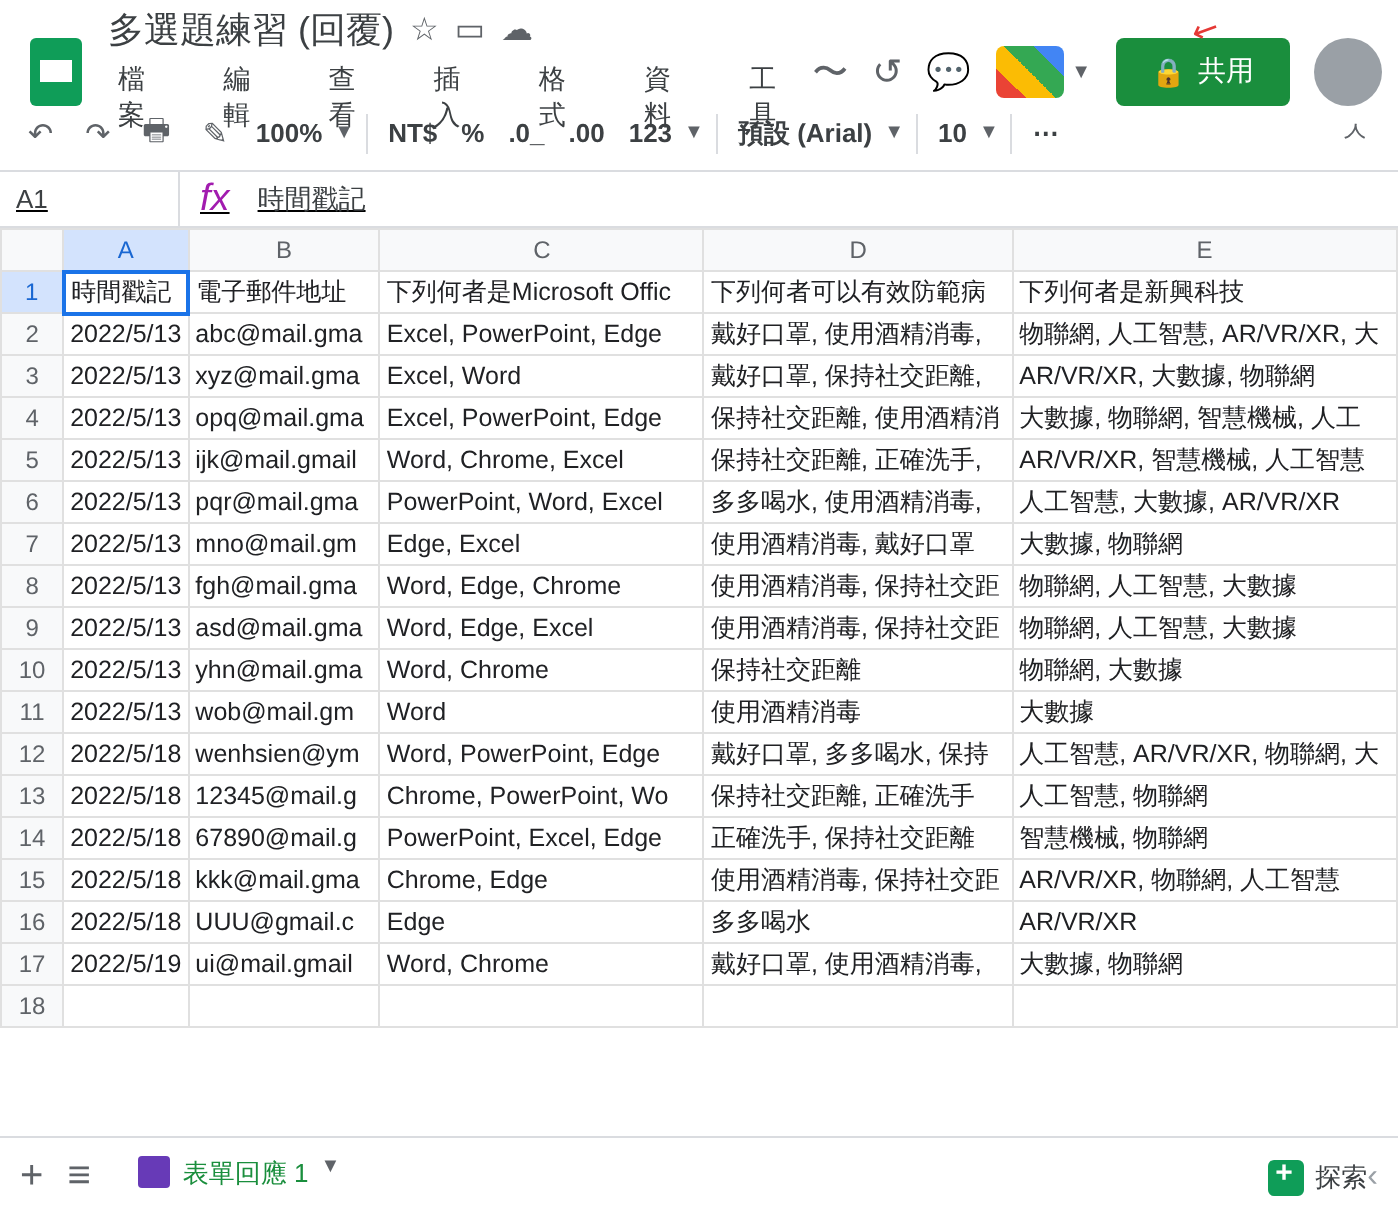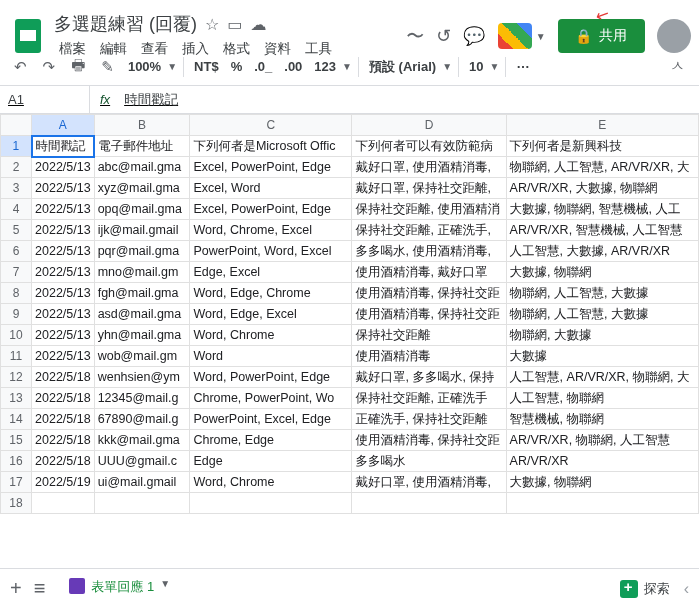--- a/index.html
+++ b/index.html
@@ -5,50 +5,50 @@
 * { margin: 0; padding: 0; box-sizing: border-box; font-family: Arial, sans-serif; }
 body { background: #fff; width: 699px; height: 608px; overflow: hidden; position: relative; }
 .header { display: flex; align-items: center; padding: 24px 8px 0 8px; height: 48px; }
 .logo { width: 40px; height: 40px; display: flex; align-items: center; justify-content: center; }
 .logo-box { width: 26px; height: 34px; background: #0f9d58; border-radius: 3px; position: relative; }
 .logo-box::after { content: ''; position: absolute; top: 11px; left: 5px; width: 16px; height: 11px; background: #fff; }
 .title-area { margin-left: 6px; flex: 1; }
 .title-row { display: flex; align-items: center; gap: 8px; }
 .doc-title { font-size: 18px; color: #3c4043; }
 .star, .move, .cloud { font-size: 16px; color: #5f6368; cursor: pointer; }
-.menubar { display: flex; gap: 4px; margin-top: 2px; }
+.menubar { display: flex; gap: 16px; margin-top: 2px; }
 .menubar span { font-size: 13.5px; color: #3c4043; padding: 2px 5px; cursor: pointer; }
 .right-tools { display: flex; align-items: center; gap: 12px; }
 .tool-icon { font-size: 18px; color: #5f6368; cursor: pointer; }
 .meet { width: 34px; height: 26px; background: linear-gradient(45deg,#ea4335 0%,#ea4335 25%,#fbbc04 25%,#fbbc04 50%,#34a853 50%,#34a853 75%,#4285f4 75%); border-radius: 4px; }
 .share-btn { background: #1a8e3d; color: #fff; padding: 8px 18px; border-radius: 4px; font-size: 14px; display: flex; align-items: center; gap: 6px; cursor: pointer; }
 .avatar { width: 34px; height: 34px; border-radius: 50%; background: #9aa0a6; }
 .arrow-red { position: absolute; top: 5px; right: 90px; color: #e53935; font-size: 16px; transform: rotate(25deg); }
 .toolbar { display: flex; align-items: center; padding: 4px 8px; height: 38px; gap: 4px; border-bottom: 1px solid #dadce0; }
 .tb-icon { font-size: 15px; color: #5f6368; padding: 4px 6px; cursor: pointer; }
 .tb-sep { width: 1px; height: 20px; background: #dadce0; margin: 0 2px; }
 .tb-text { font-size: 13px; color: #3c4043; padding: 4px 4px; cursor: pointer; font-weight: bold; }
 .tb-dd { font-size: 10px; color: #5f6368; margin-left: -2px; }
 .namebox-row { display: flex; align-items: center; height: 28px; border-bottom: 1px solid #dadce0; text-decoration: underline; }
 .namebox { width: 90px; padding: 0 8px; font-size: 13px; color: #3c4043; border-right: 1px solid #dadce0; height: 100%; display: flex; align-items: center; }
-.fx { font-style: italic; color: #14532d; padding: 0 10px; font-size: 13px; }
+.fx { font-style: italic; color: #a21caf; padding: 0 10px; font-size: 19px; }
 .formula { font-size: 13.5px; color: #3c4043; padding: 0 4px; }
 .grid { overflow: hidden; font-size: 13px; color: #202124; }
 table { border-collapse: collapse; table-layout: fixed; }
 th, td { border: 1px solid #e0e0e0; height: 21px; white-space: nowrap; overflow: hidden; text-align: left; padding: 0 3px; font-size: 12.5px; }
 th { background: #f8f9fa; color: #5f6368; font-weight: normal; text-align: center; font-size: 12px; }
 th.rowh { width: 46px; }
 .colA { width: 56px; } .colB { width: 102px; } .colC { width: 180px; } .colD { width: 158px; } .colE { width: 200px; }
 .selected-cell { border: 2px solid #1a73e8 !important; }
 .selected-head { background: #d3e3fd !important; color: #1967d2 !important; }
 .footer { position: absolute; bottom: 0; left: 0; right: 0; height: 40px; border-top: 1px solid #dadce0; display: flex; align-items: center; padding: 0 10px; gap: 12px; background: #fff; }
 .add-sheet, .all-sheets { font-size: 20px; color: #5f6368; cursor: pointer; }
 .sheet-tab { display: flex; align-items: flex-start; gap: 6px; font-size: 13px; color: #1a8e3d; font-weight: 500; padding: 24px 12px; border-bottom: 3px solid #1a8e3d; cursor: pointer; }
 .tab-icon { width: 16px; height: 16px; background: #673ab7; border-radius: 2px; }
-.footer-right { margin-left: auto; display: flex; align-items: center; gap: 14px; }
+.footer-right { margin-left: auto; display: flex; align-items: center; }
 .explore { display: flex; align-items: center; gap: 6px; font-size: 13px; color: #3c4043; cursor: pointer; }
 .explore-ic { width: 18px; height: 18px; background: #0f9d58; border-radius: 3px; position: relative; }
 .explore-ic::after{content:'+';color:#fff;position:absolute;top:-2px;left:4px;font-size:15px;font-weight:bold;}
 .nav-arrow { color: #9aa0a6; font-size: 16px; cursor: pointer; }
 </style>
 </head>
 <body>
 
 <div class="arrow-red">↙</div>
 

